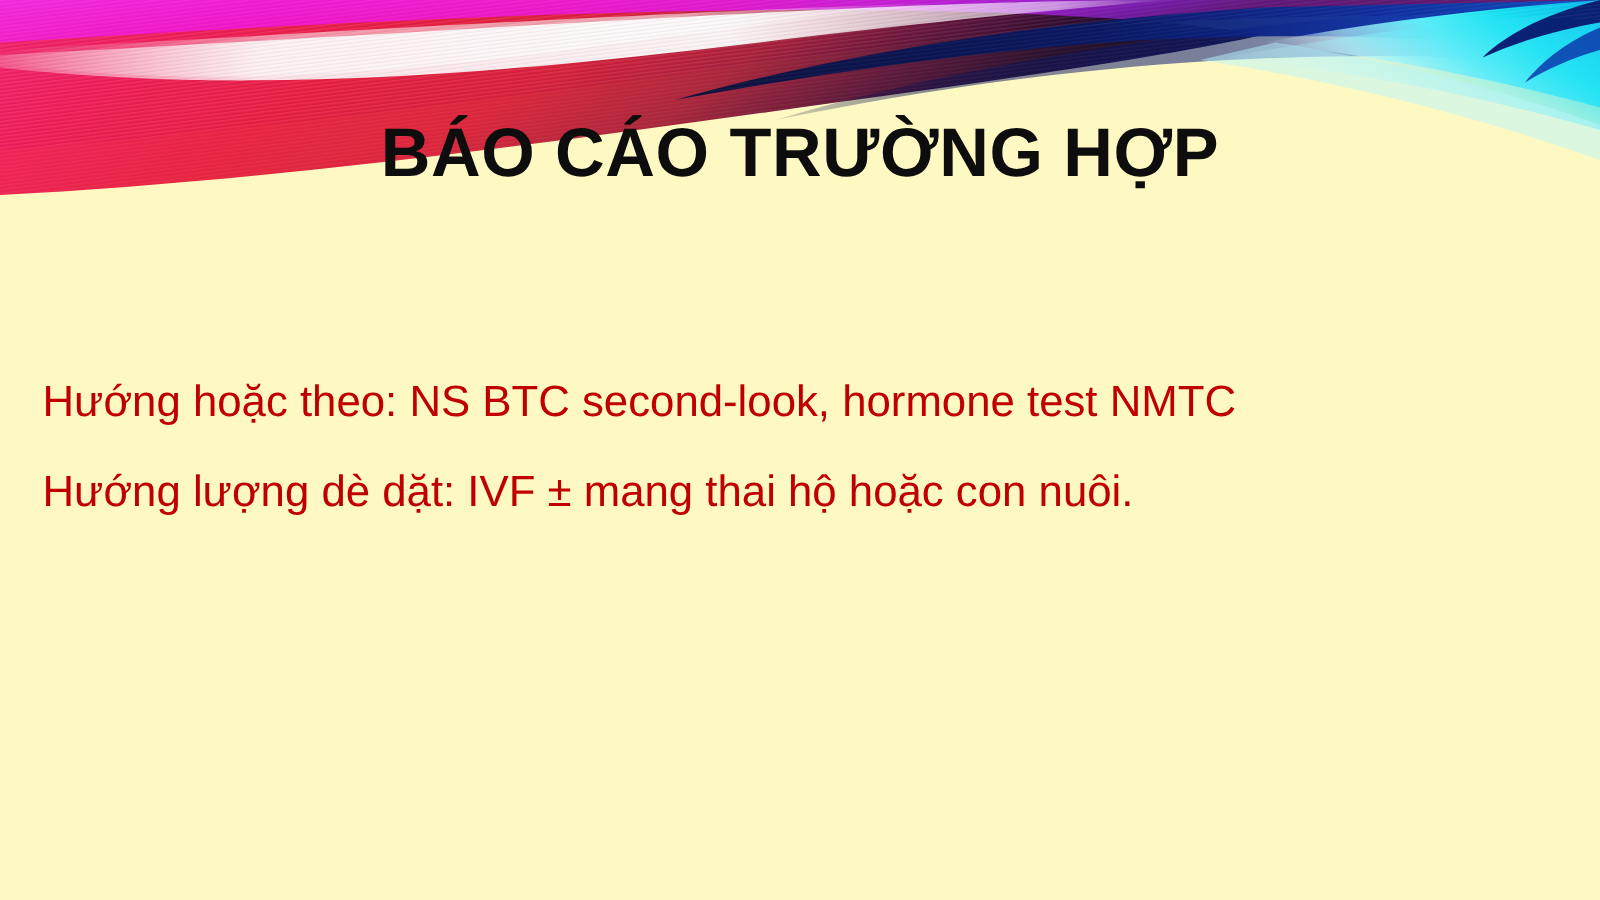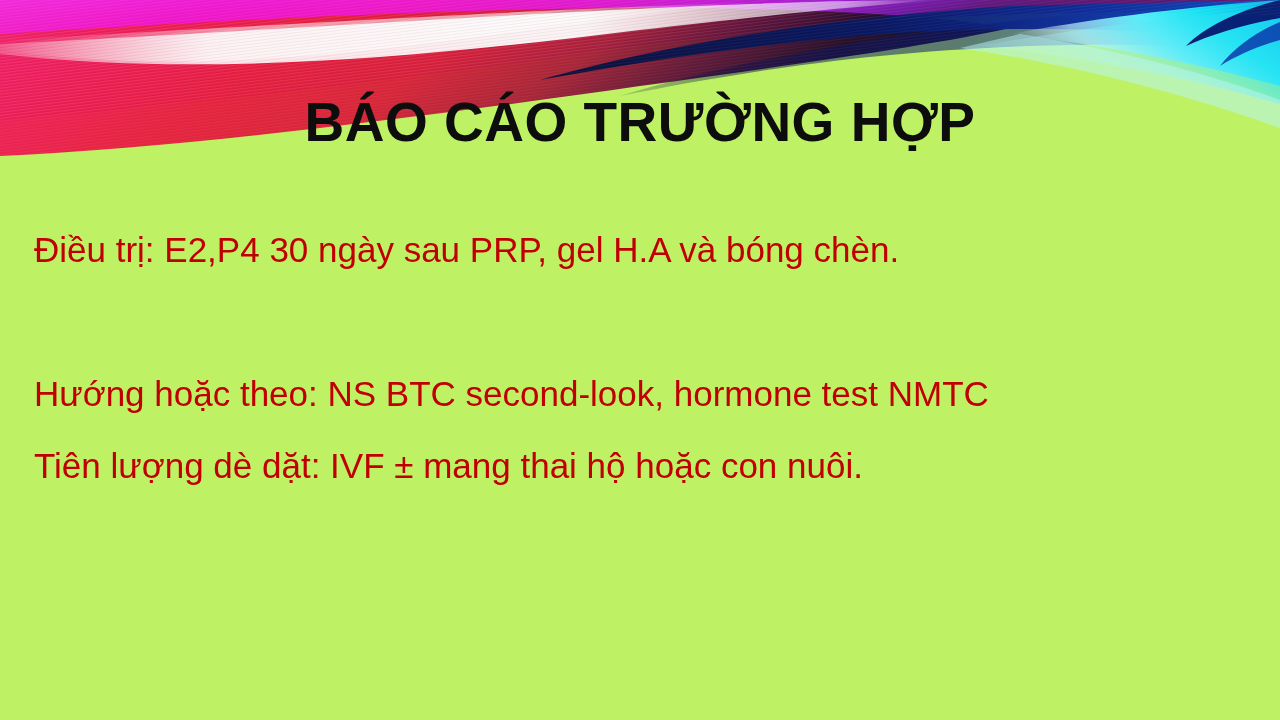--- a/index.html
+++ b/index.html
@@ -13,21 +13,21 @@
     overflow: hidden;
     font-family: "Liberation Sans", sans-serif;
     position: relative;
   }
 
   #slide {
     position: absolute;
     left: 0; top: 0;
     width: 1280px;
     height: 720px;
-    background: #bef264;
+    background: #fef9c3;
     overflow: hidden;
   }
 
   
   #banner {
     position: absolute;
     left: 0; top: 0;
     width: 1280px;
     height: 200px;
     overflow: hidden;
@@ -222,19 +222,18 @@
       <path d="M0,34 C260,18 470,8 660,8
                C820,8 940,16 1010,28
                C940,44 800,64 640,86
                C430,116 200,146 0,156 Z" fill="url(#striae)" opacity="0.45"></path>
     </svg>
   </div>
 
   <div id="title">BÁO CÁO TRƯỜNG HỢP</div>
 
   <div id="body-block">
-    <div class="body-line">Điều trị: E2,P4 30 ngày sau PRP, gel H.A và bóng chèn.</div>
     <div class="body-line spacer"></div>
     <div class="body-line">Hướng hoặc theo: NS BTC second-look, hormone test NMTC</div>
-    <div class="body-line">Tiên lượng dè dặt: IVF ± mang thai hộ hoặc con nuôi.</div>
+    <div class="body-line">Hướng lượng dè dặt: IVF ± mang thai hộ hoặc con nuôi.</div>
   </div>
 
 </div>
 
 </body></html>

